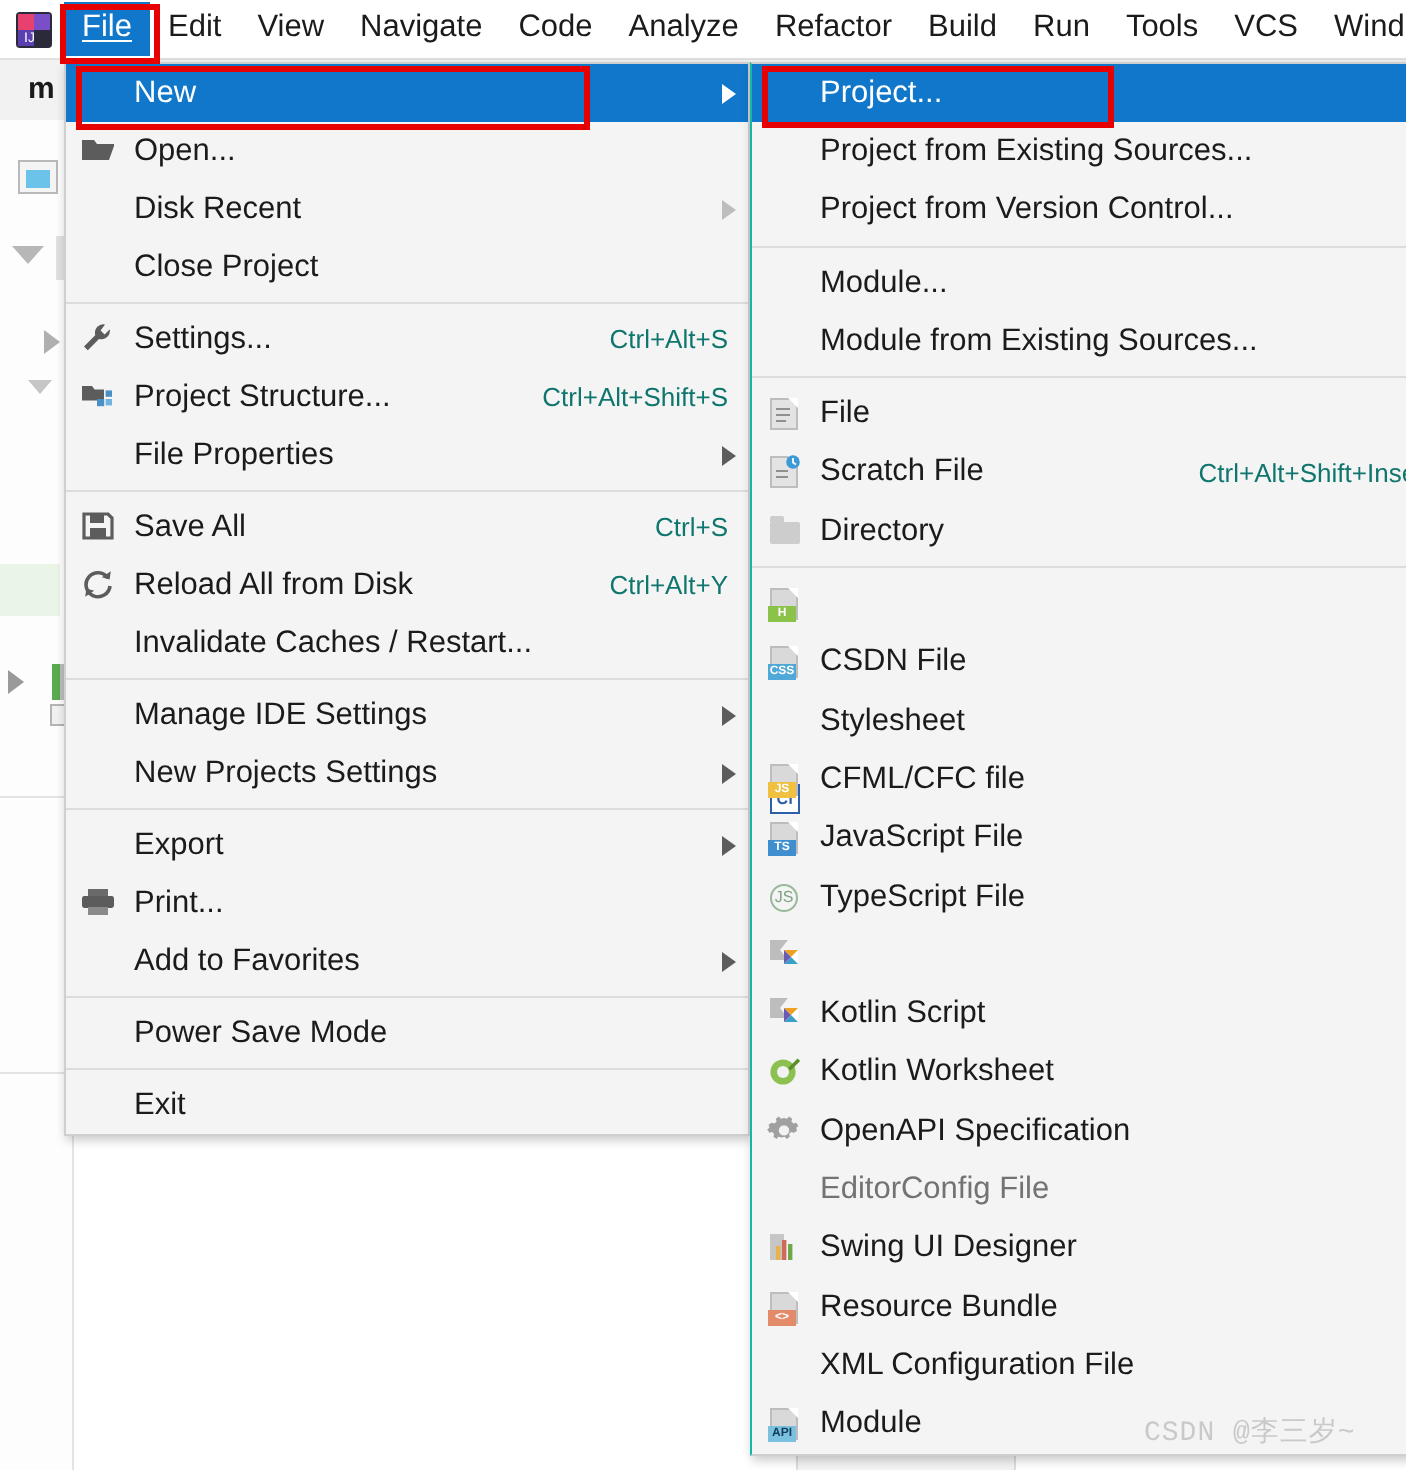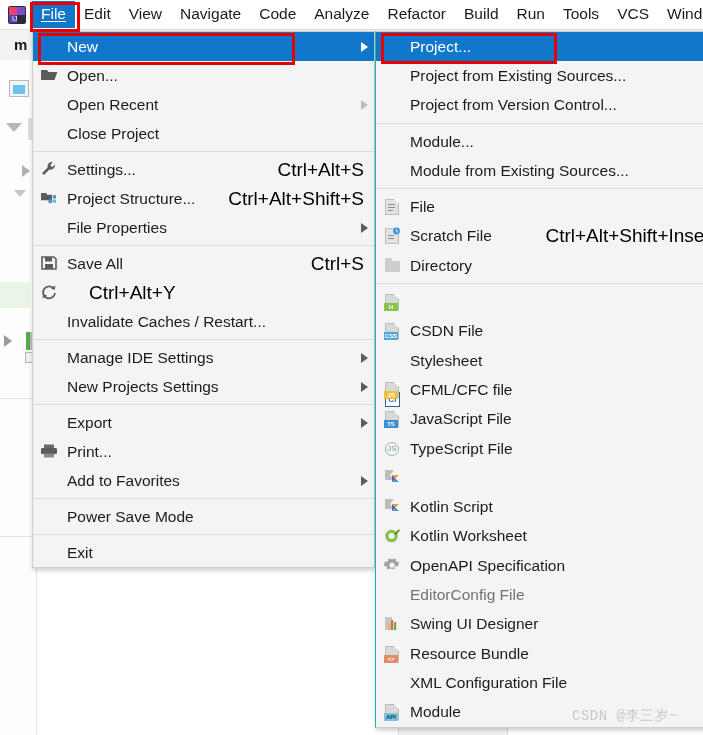--- a/index.html
+++ b/index.html
@@ -192,22 +192,22 @@
     position: relative;
   }
   .menu-label {
     font-size: 15.5px;
     color: #1b1b1b;
     flex: 1 1 auto;
     line-height: 20px;
   }
   .menu-label.disabled { color: #737373; }
   .menu-accel {
-    font-size: 19px;
-    color: #000000;
+    font-size: 13px;
+    color: #0f766e;
     margin-left: 22px;
     margin-right: 4px;
   }
   .menu-arrow {
     width: 0; height: 0;
     border-top: 5px solid transparent;
     border-bottom: 5px solid transparent;
     border-left: 7px solid #5c5c5c;
     margin-left: 14px;
     flex: 0 0 auto;
@@ -381,21 +381,21 @@
       <svg width="20" height="18" viewBox="0 0 20 18" aria-hidden="true">
         <path d="M2 4 h6 l1.5 2 H18 v1 H2 Z" fill="#5c5c5c"></path>
         <path d="M2 7 h16 l-2.5 7 H2 Z" fill="#5c5c5c"></path>
       </svg>
     </div>
     <div class="menu-label">Open...</div>
   </div>
 
   <div class="menu-row">
     <div class="menu-icon"></div>
-    <div class="menu-label">Open Recent</div>
+    <div class="menu-label">Disk Recent</div>
     <div class="menu-arrow light"></div>
   </div>
 
   <div class="menu-row">
     <div class="menu-icon"></div>
     <div class="menu-label">Close Project</div>
   </div>
 
   <div class="menu-sep"></div>
 
@@ -443,20 +443,21 @@
   </div>
 
   <div class="menu-row">
     <div class="menu-icon">
       <svg width="20" height="18" viewBox="0 0 20 18" aria-hidden="true">
         <path d="M15 6 a6 6 0 1 0 1 4" fill="none" stroke="#5c5c5c" stroke-width="1.8"></path>
         <path d="M16.4 2.6 l-0.6 4.2 -3.9-1.2 Z" fill="#5c5c5c"></path>
         <path d="M3.6 15.4 l0.6-4.2 3.9 1.2 Z" fill="#5c5c5c"></path>
       </svg>
     </div>
+    <div class="menu-label">Reload All from Disk</div>
     <div class="menu-accel">Ctrl+Alt+Y</div>
   </div>
 
   <div class="menu-row">
     <div class="menu-icon"></div>
     <div class="menu-label">Invalidate Caches / Restart...</div>
   </div>
 
   <div class="menu-sep"></div>
 

